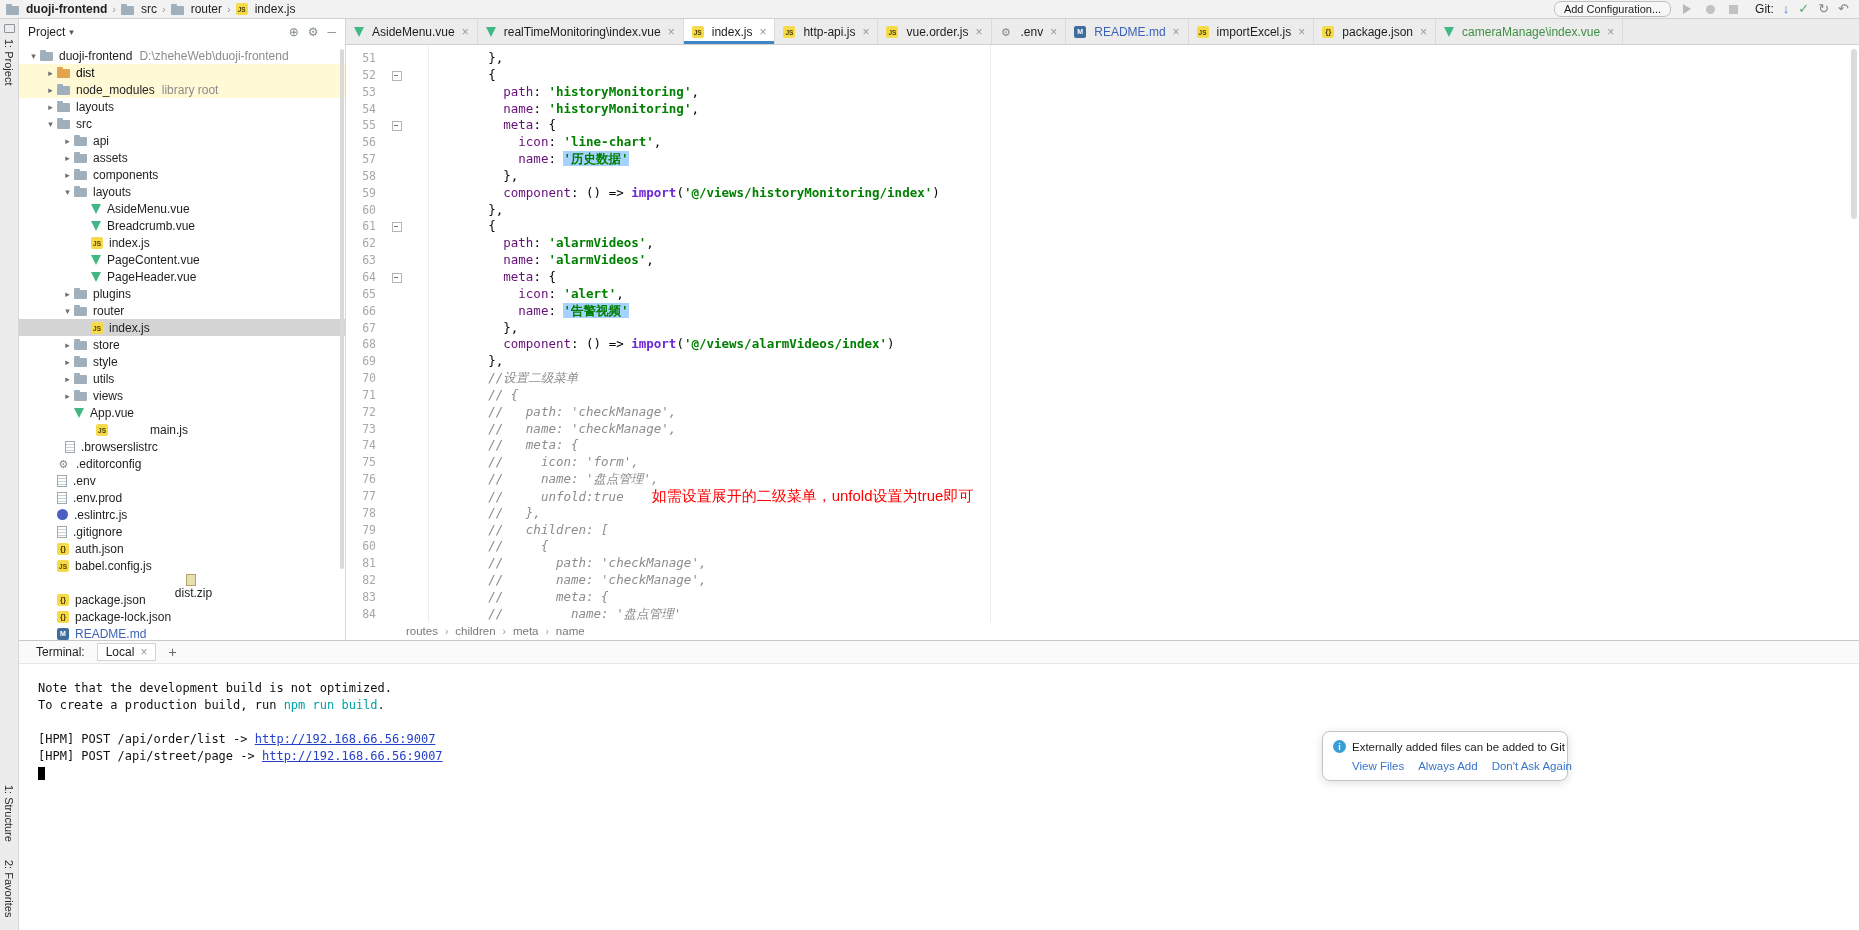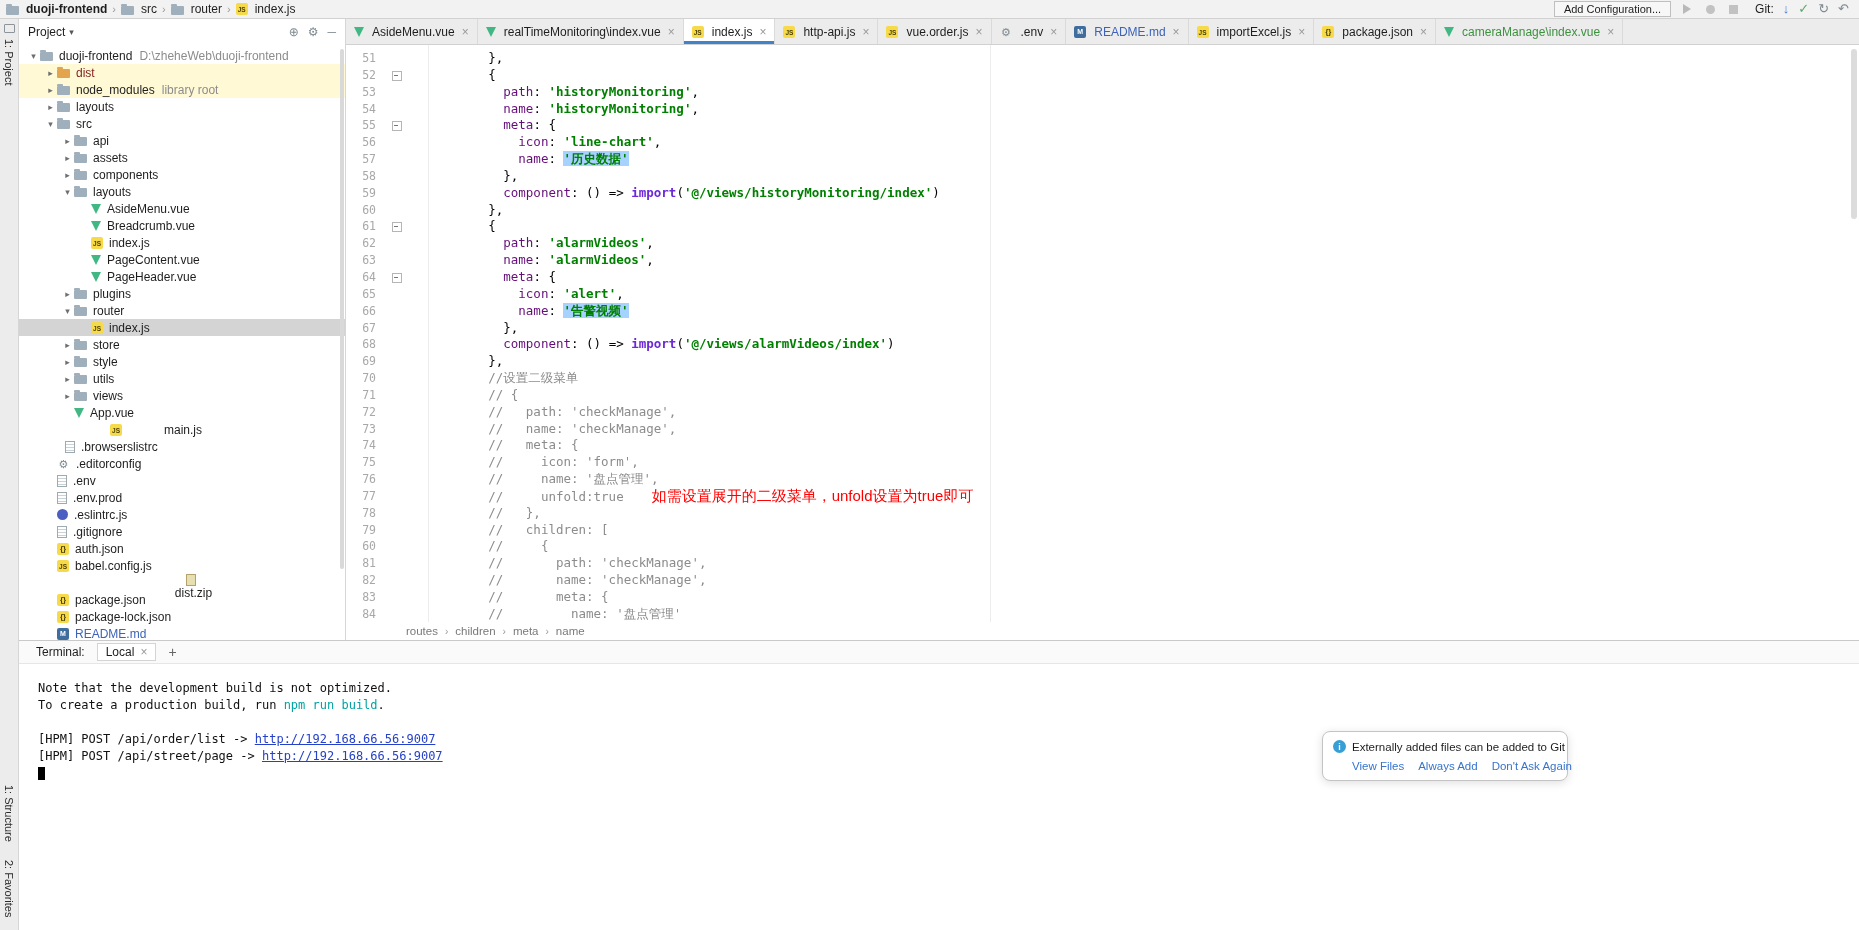--- a/index.html
+++ b/index.html
@@ -7,21 +7,21 @@
   body{width:1859px;height:930px;position:relative;overflow:hidden;background:#fff;
        font-family:"Liberation Sans",sans-serif;font-size:12px;color:#1e1e1e}
 
   
   .topbar{position:absolute;left:0;top:0;width:100%;height:19px;background:#F2F2F2;
           border-bottom:1px solid #D1D1D1;display:flex;align-items:center;padding:0 6px;z-index:5}
   .bc{display:flex;align-items:center}
   .bc-item{display:flex;align-items:center;gap:3px;cursor:default}
   .bc-sep{color:#9a9a9a;margin:0 5px;font-size:11px}
   .topbar-right{margin-left:auto;display:flex;align-items:center;gap:9px;padding-right:4px}
-  .add-config{border:1px solid #BFBFBF;border-radius:0;background:#F7F7F7;padding:0 9px;
+  .add-config{border:1px solid #BFBFBF;border-radius:7px;background:#F7F7F7;padding:0 9px;
               font-size:11px;height:16px;display:flex;align-items:center;color:#1e1e1e}
   .tb-ic{width:14px;height:14px;display:flex;align-items:center;justify-content:center;font-size:12px}
   .sh-run{width:0;height:0;border-top:5px solid transparent;border-bottom:5px solid transparent;
           border-left:8px solid #B9B9B9}
   .sh-debug{width:9px;height:9px;border-radius:50%;background:#C2C2C2}
   .sh-stop{width:9px;height:9px;background:#C2C2C2}
   .git-label{color:#1e1e1e;margin-left:6px}
   .glyph-ic{font-size:13px;line-height:14px}
 
   
@@ -86,21 +86,21 @@
   .fold{width:52px;flex:none;position:relative}
   .fold.has-fold::before{content:"";position:absolute;left:16px;top:4px;width:8px;height:8px;
        border:1px solid #B5B5B5;background:#fff}
   .fold.has-fold::after{content:"";position:absolute;left:18px;top:8px;width:4px;height:1px;background:#777}
   .ct{flex:none}
   .sg-p{color:#000}
   .sg-k{color:#660E7A}
   .sg-s{color:#008000;font-weight:bold}
   .sg-shl{color:#008000;font-weight:bold;background:#A6D2FF}
   .sg-kw{color:#6d28d9;font-weight:bold}
-  .sg-c{color:#8C8C8C;}
+  .sg-c{color:#8C8C8C;font-style:italic}
   .annotation{color:#FF0000;font-family:"Liberation Sans",sans-serif;font-size:15px;margin-left:28px;
               font-style:normal;font-weight:normal}
   .editor-scroll{position:absolute;right:2px;top:4px;width:6px;height:170px;background:#DCDCDC;border-radius:3px}
   .editor-breadcrumb{position:absolute;left:0;right:0;bottom:0;height:18px;background:#fff;display:flex;
                      align-items:center;padding-left:60px;color:#7a7a7a;font-size:11.5px}
   .ebc-sep{margin:0 7px;color:#9a9a9a;font-size:10px}
   .ebc-item{cursor:pointer}
 
   
   .terminal{position:absolute;left:19px;top:640px;right:0;bottom:0;background:#fff;border-top:1px solid #C9C9C9}
@@ -197,21 +197,21 @@
   <div class="tree">
       <div class="tree-row" style="padding-left: 8px;">
         <span class="arrow">▾</span>
         <span class="ic ic-folder"></span>
         <span class="tree-label">duoji-frontend</span>
         <span class="tree-suffix">D:\zheheWeb\duoji-frontend</span>
       </div>
       <div class="tree-row" style="background: rgb(255, 249, 214); padding-left: 25px;">
         <span class="arrow">▸</span>
         <span class="ic ic-folder-ex"></span>
-        <span class="tree-label" style="color: #7f1d1d;">dist</span>
+        <span class="tree-label" style="color: #000000;">dist</span>
       </div>
       <div class="tree-row" style="background: rgb(255, 249, 214); padding-left: 25px;">
         <span class="arrow">▸</span>
         <span class="ic ic-folder"></span>
         <span class="tree-label">node_modules</span>
         <span class="tree-suffix">library root</span>
       </div>
       <div class="tree-row" style="padding-left: 25px;">
         <span class="arrow">▸</span>
         <span class="ic ic-folder"></span>
@@ -300,21 +300,21 @@
       <div class="tree-row" style="padding-left: 42px;">
         <span class="arrow">▸</span>
         <span class="ic ic-folder"></span>
         <span class="tree-label">views</span>
       </div>
       <div class="tree-row" style="padding-left: 42px;">
         <span class="arrow"></span>
         <span class="ic ic-vue"></span>
         <span class="tree-label">App.vue</span>
       </div>
-      <div class="tree-row" style="padding-left: 42px; gap: 36px;">
+      <div class="tree-row" style="padding-left: 28px; gap: 36px;">
         <span class="arrow"></span>
         <span class="ic ic-js">JS</span>
         <span class="tree-label">main.js</span>
       </div>
       <div class="tree-row" style="padding-left: 33px;">
         <span class="arrow"></span>
         <span class="ic ic-text"></span>
         <span class="tree-label">.browserslistrc</span>
       </div>
       <div class="tree-row" style="padding-left: 25px;">

